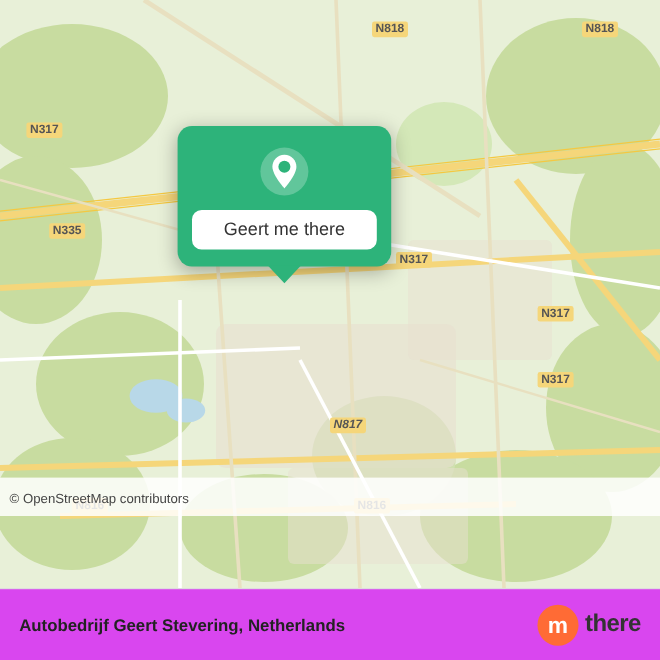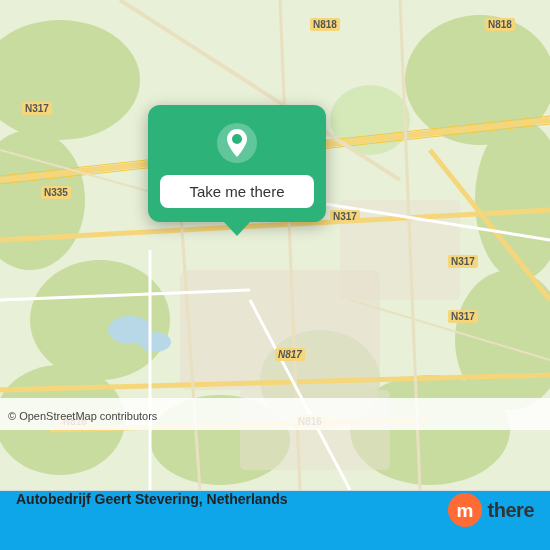--- a/index.html
+++ b/index.html
@@ -97,24 +97,24 @@
       padding: 12px 8px;
       font-size: 11px;
       color: #444;
       z-index: 5;
     }
 
     
     #bottom-bar {
       width: 550px;
       height: 60px;
-      background: #0ea5e9;
+      background: #d946ef;
       border-top: 1px solid #ddd;
       display: flex;
-      align-items: flex-start;
+      align-items: center;
       justify-content: space-between;
       padding: 0 16px;
       position: absolute;
       bottom: 0;
       left: 0;
       z-index: 10;
     }
 
     #location-name {
       font-size: 14px;
@@ -209,21 +209,21 @@
   <div id="popup-card">
     
     <div class="pin-icon">
       <svg viewBox="0 0 44 44" xmlns="http://www.w3.org/2000/svg">
         <circle cx="22" cy="22" r="20" fill="rgba(255,255,255,0.25)"></circle>
         <path d="M22 8 C16 8 12 13 12 18 C12 25 22 36 22 36 C22 36 32 25 32 18 C32 13 28 8 22 8Z" fill="white"></path>
         <circle cx="22" cy="18" r="5" fill="#2db37a"></circle>
       </svg>
     </div>
     
-    <button class="take-me-there-btn">Take me there</button>
+    <button class="take-me-there-btn">Geert me there</button>
   </div>
 
   <div id="attribution-bar">
     <span>© OpenStreetMap contributors</span>
   </div>
 </div>
 
 <div id="bottom-bar">
   <span id="location-name">Autobedrijf Geert Stevering, Netherlands</span>
 

